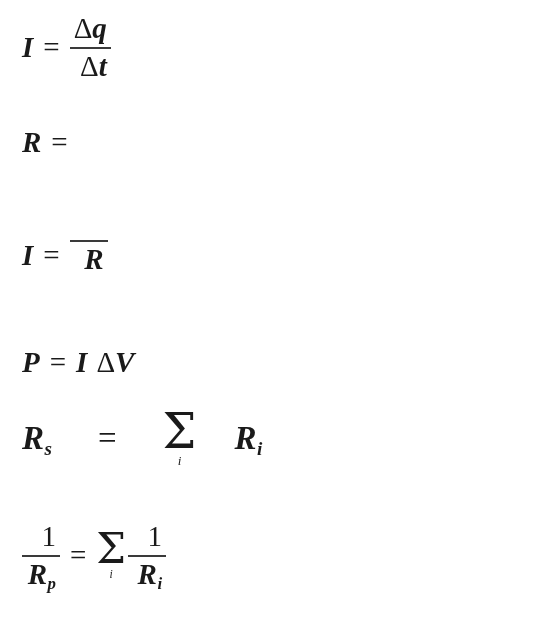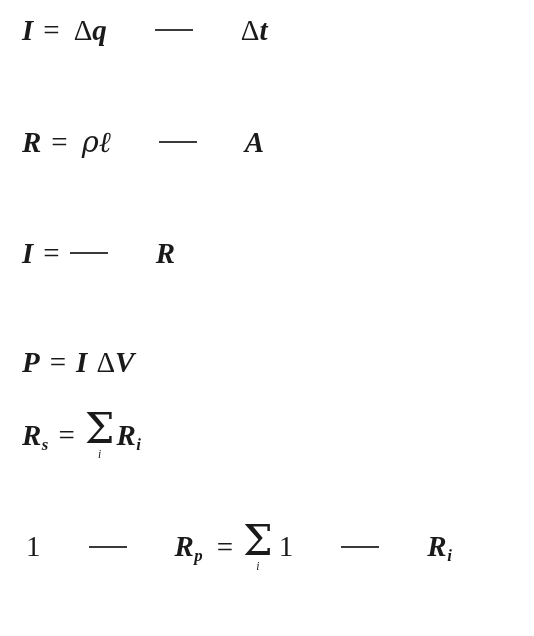--- a/index.html
+++ b/index.html
@@ -66,25 +66,24 @@
     font-style: italic;
     font-weight: 700;
     vertical-align: -0.30em;
     line-height: 0;
     margin-left: 0.5px;
   }
 
   
   .frac {
     display: inline-flex;
-    flex-direction: row;
-    align-items: center;
+    flex-direction: column;
+    align-items: flex-end;
     vertical-align: middle;
     line-height: 1.02;
-    gap: 44px;
   }
   .frac .numer,
   .frac .denom {
     display: block;
     padding: 0 4px;
     text-align: center;
   }
   .frac .fbar {
     display: block;
     width: 100%;
@@ -115,21 +114,21 @@
     font-weight: 400;
     font-size: 0.40em;
     margin-top: 1px;
   }
 
   
   #eq-current-definition { left: 22px; top: 14px;  font-size: 29px; }
   #eq-resistivity        { left: 22px; top: 126px; font-size: 29px; }
   #eq-ohms-law           { left: 22px; top: 237px; font-size: 29px; }
   #eq-power              { left: 22px; top: 346px; font-size: 29px; }
-  #eq-series-resistance  { left: 22px; top: 410px; font-size: 29px; }
+  #eq-series-resistance  { left: 22px; top: 410px; font-size: 33px; gap: 36px; }
   #eq-parallel-resistance{ left: 22px; top: 522px; font-size: 29px; }
 
   #eq-series-resistance .sum .sigma,
   #eq-parallel-resistance .sum .sigma { font-size: 1.45em; }
 
   #eq-power .spacer { display: inline-block; width: 9px; }
 </style>
 </head>
 <body>
 
@@ -141,25 +140,20 @@
     <span class="frac">
       <span class="numer"><span class="upright">Δ</span><span class="var">q</span></span>
       <span class="fbar"></span>
       <span class="denom"><span class="upright">Δ</span><span class="var">t</span></span>
     </span>
   </div>
 
   <div class="equation-row" id="eq-resistivity">
     <span class="var">R</span>
     <span class="op-equals">=</span>
-    <span class="frac">
-      <span class="numer"><span class="greek">ρ</span><span class="script-ell">ℓ</span></span>
-      <span class="fbar"></span>
-      <span class="denom"><span class="var">A</span></span>
-    </span>
   </div>
 
   <div class="equation-row" id="eq-ohms-law">
     <span class="var">I</span>
     <span class="op-equals">=</span>
     <span class="frac">
       <span class="fbar"></span>
       <span class="denom"><span class="var">R</span></span>
     </span>
   </div>

